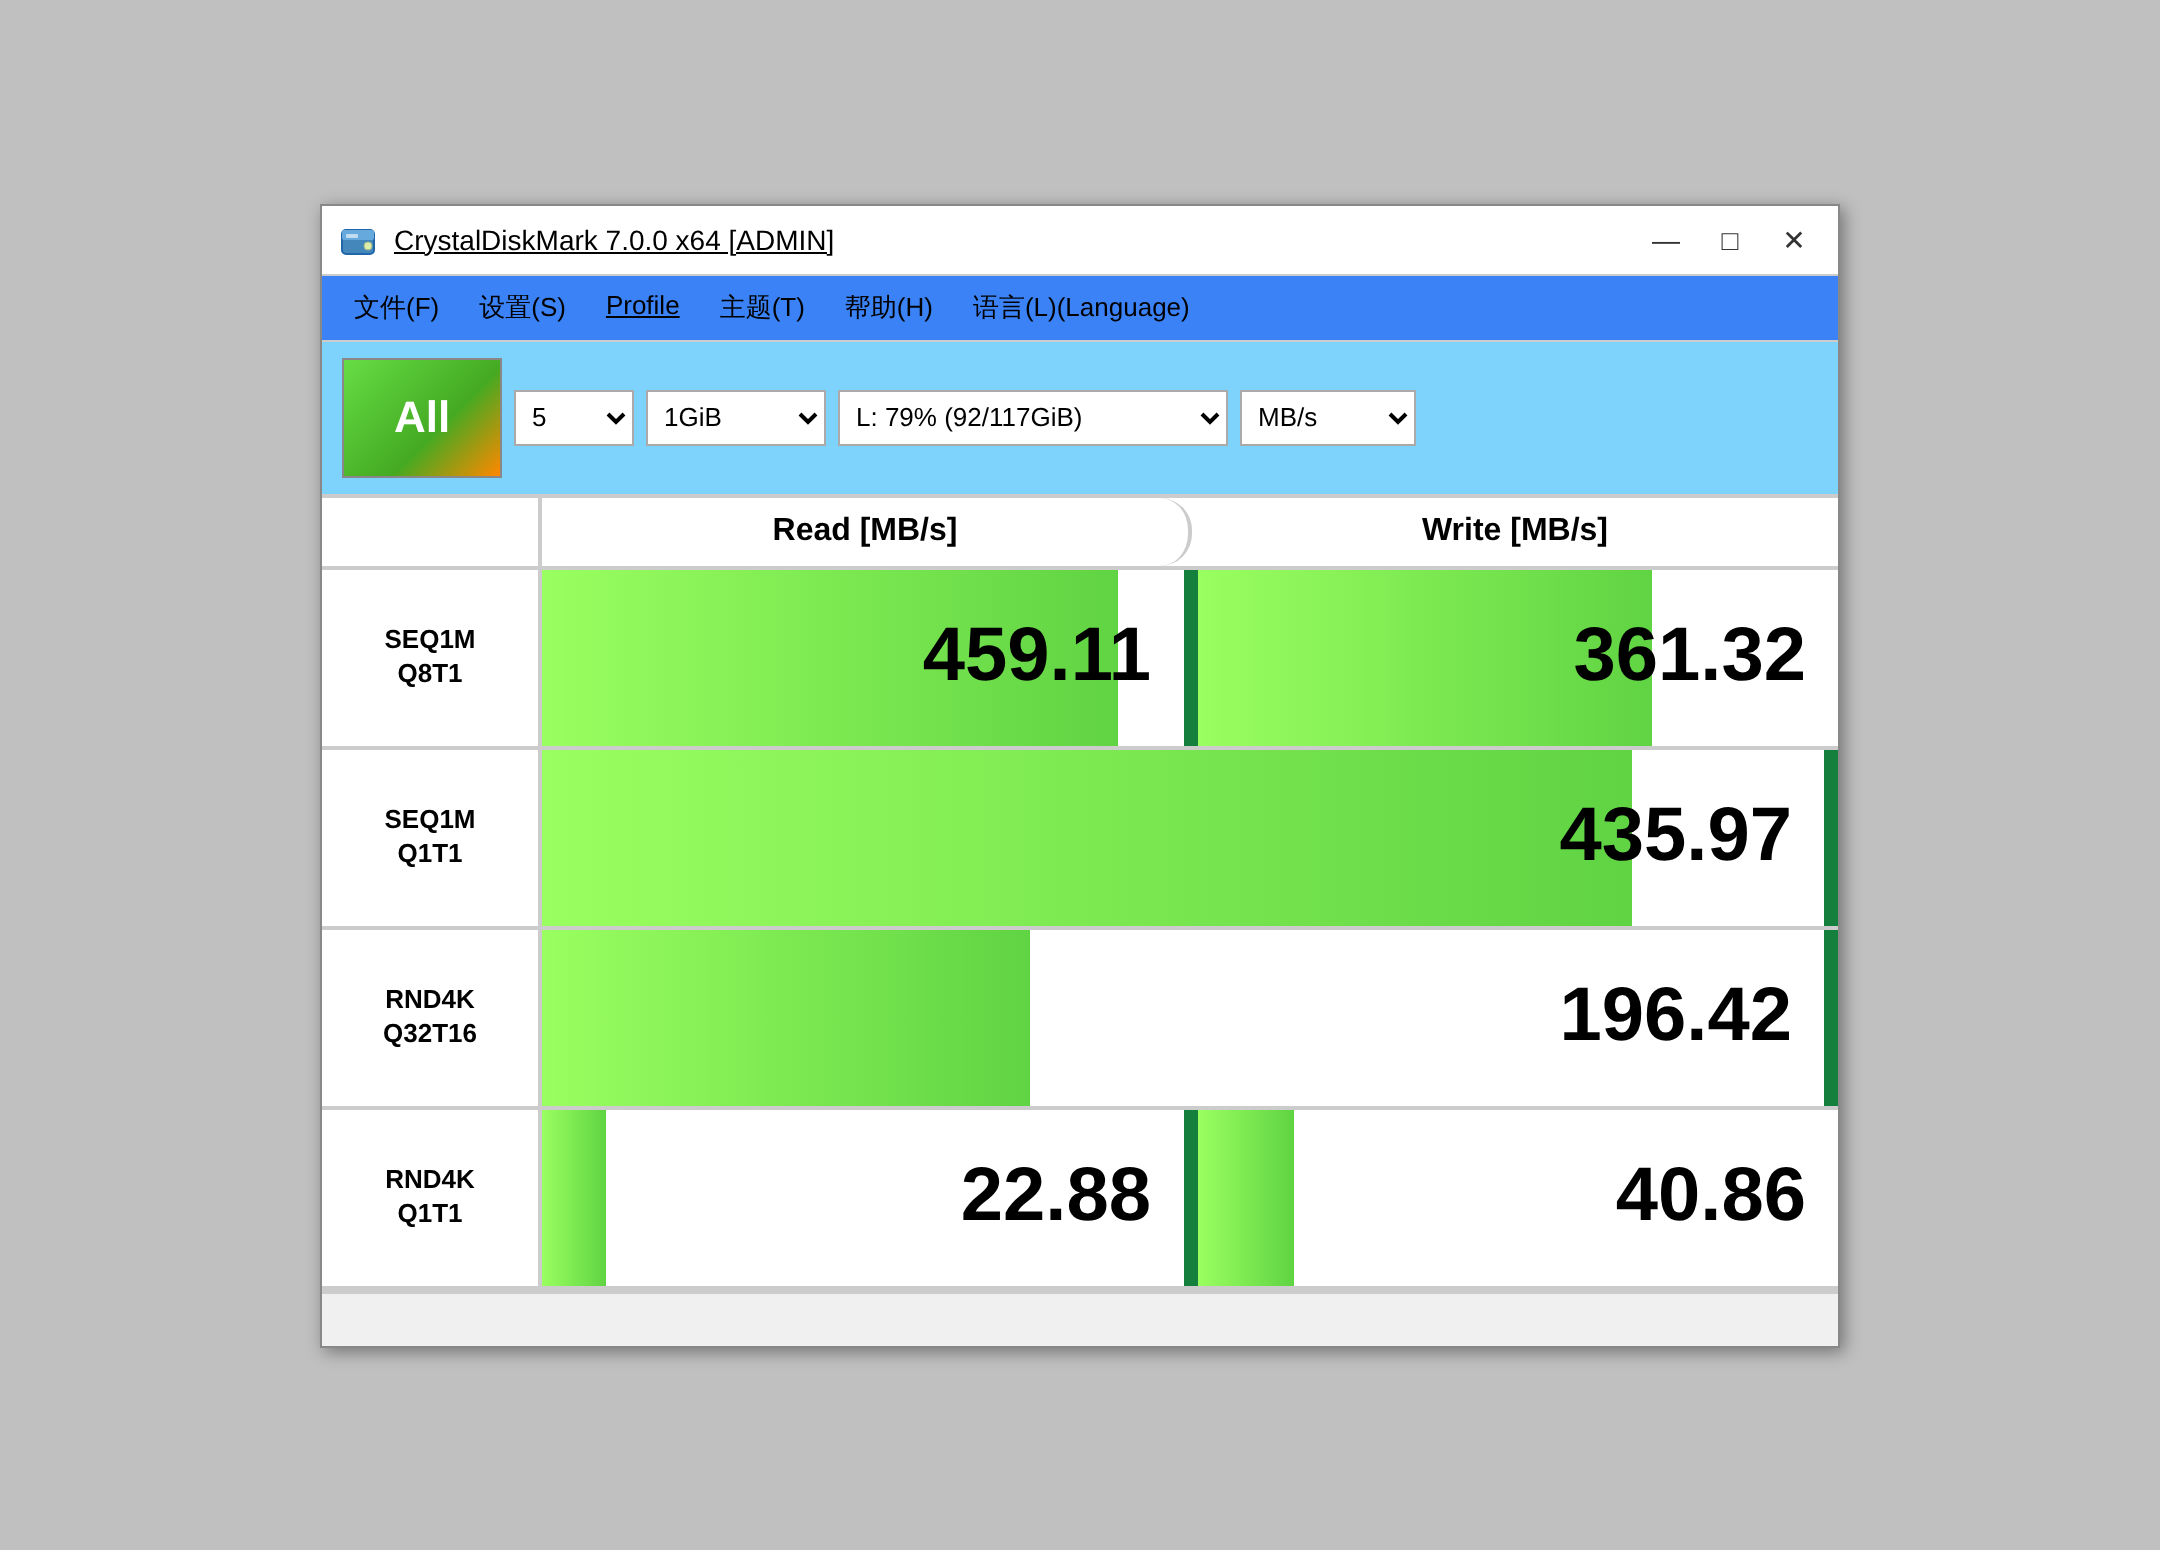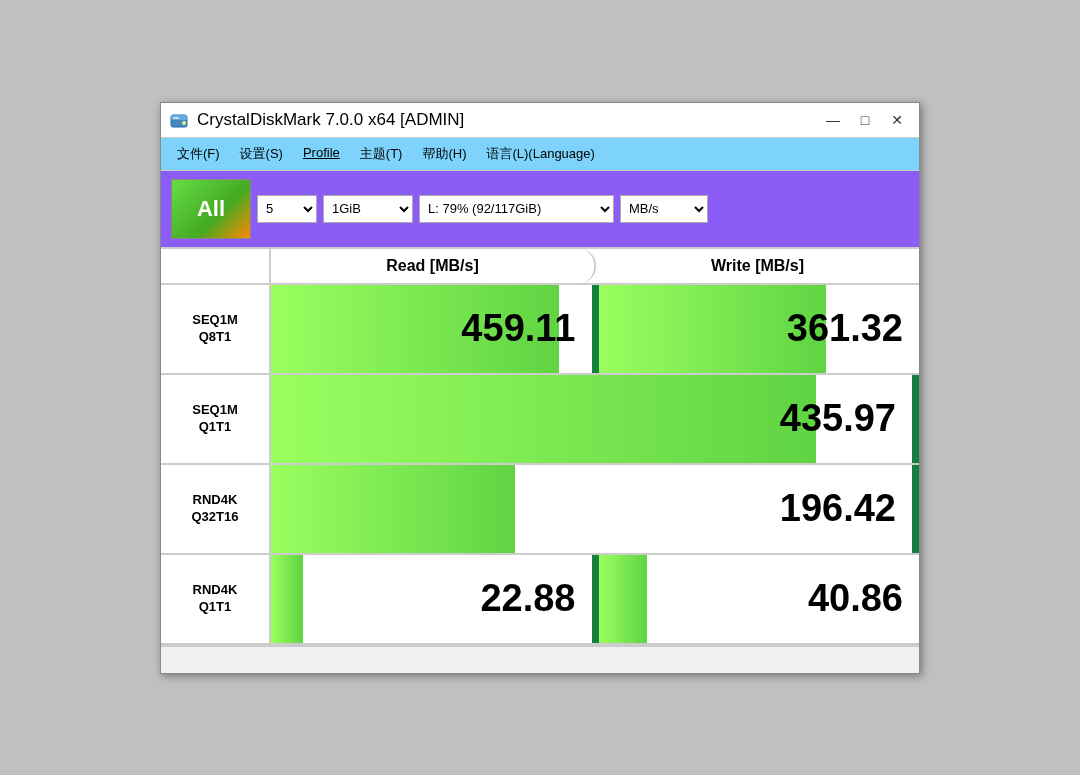--- a/index.html
+++ b/index.html
@@ -26,58 +26,59 @@
       border-bottom: 1px solid #ccc;
       gap: 8px;
     }
     .title-bar-icon {
       width: 20px;
       height: 20px;
       flex-shrink: 0;
     }
     .title-bar-text {
       flex: 1;
-      font-size: 17px;
+      font-size: 14px;
       font-weight: 400;
       color: #000;
+      text-decoration: underline;
     }
     .title-bar-controls {
       display: flex;
       gap: 4px;
     }
     .title-btn {
       width: 28px;
       height: 22px;
       border: none;
       background: transparent;
       cursor: pointer;
       font-size: 14px;
       display: flex;
       align-items: center;
       justify-content: center;
       color: #333;
     }
 
     .menu-bar {
-      background: #7dd3fc;
+      background: #3b82f6;
       display: flex;
       padding: 4px 8px;
       gap: 4px;
       border-bottom: 1px solid #ccc;
     }
     .menu-item {
       padding: 3px 8px;
       font-size: 13px;
       cursor: pointer;
       color: #000;
     }
     .menu-item.profile { text-decoration: underline; }
 
     .toolbar {
-      background: #8b5cf6;
+      background: #7dd3fc;
       display: flex;
       align-items: center;
       padding: 8px 10px;
       gap: 6px;
       border-bottom: 2px solid #ccc;
     }
     .all-btn {
       background: #4caf50;
       background: linear-gradient(135deg, #66dd44 0%, #44aa22 60%, #ff8800 100%);
       color: white;

